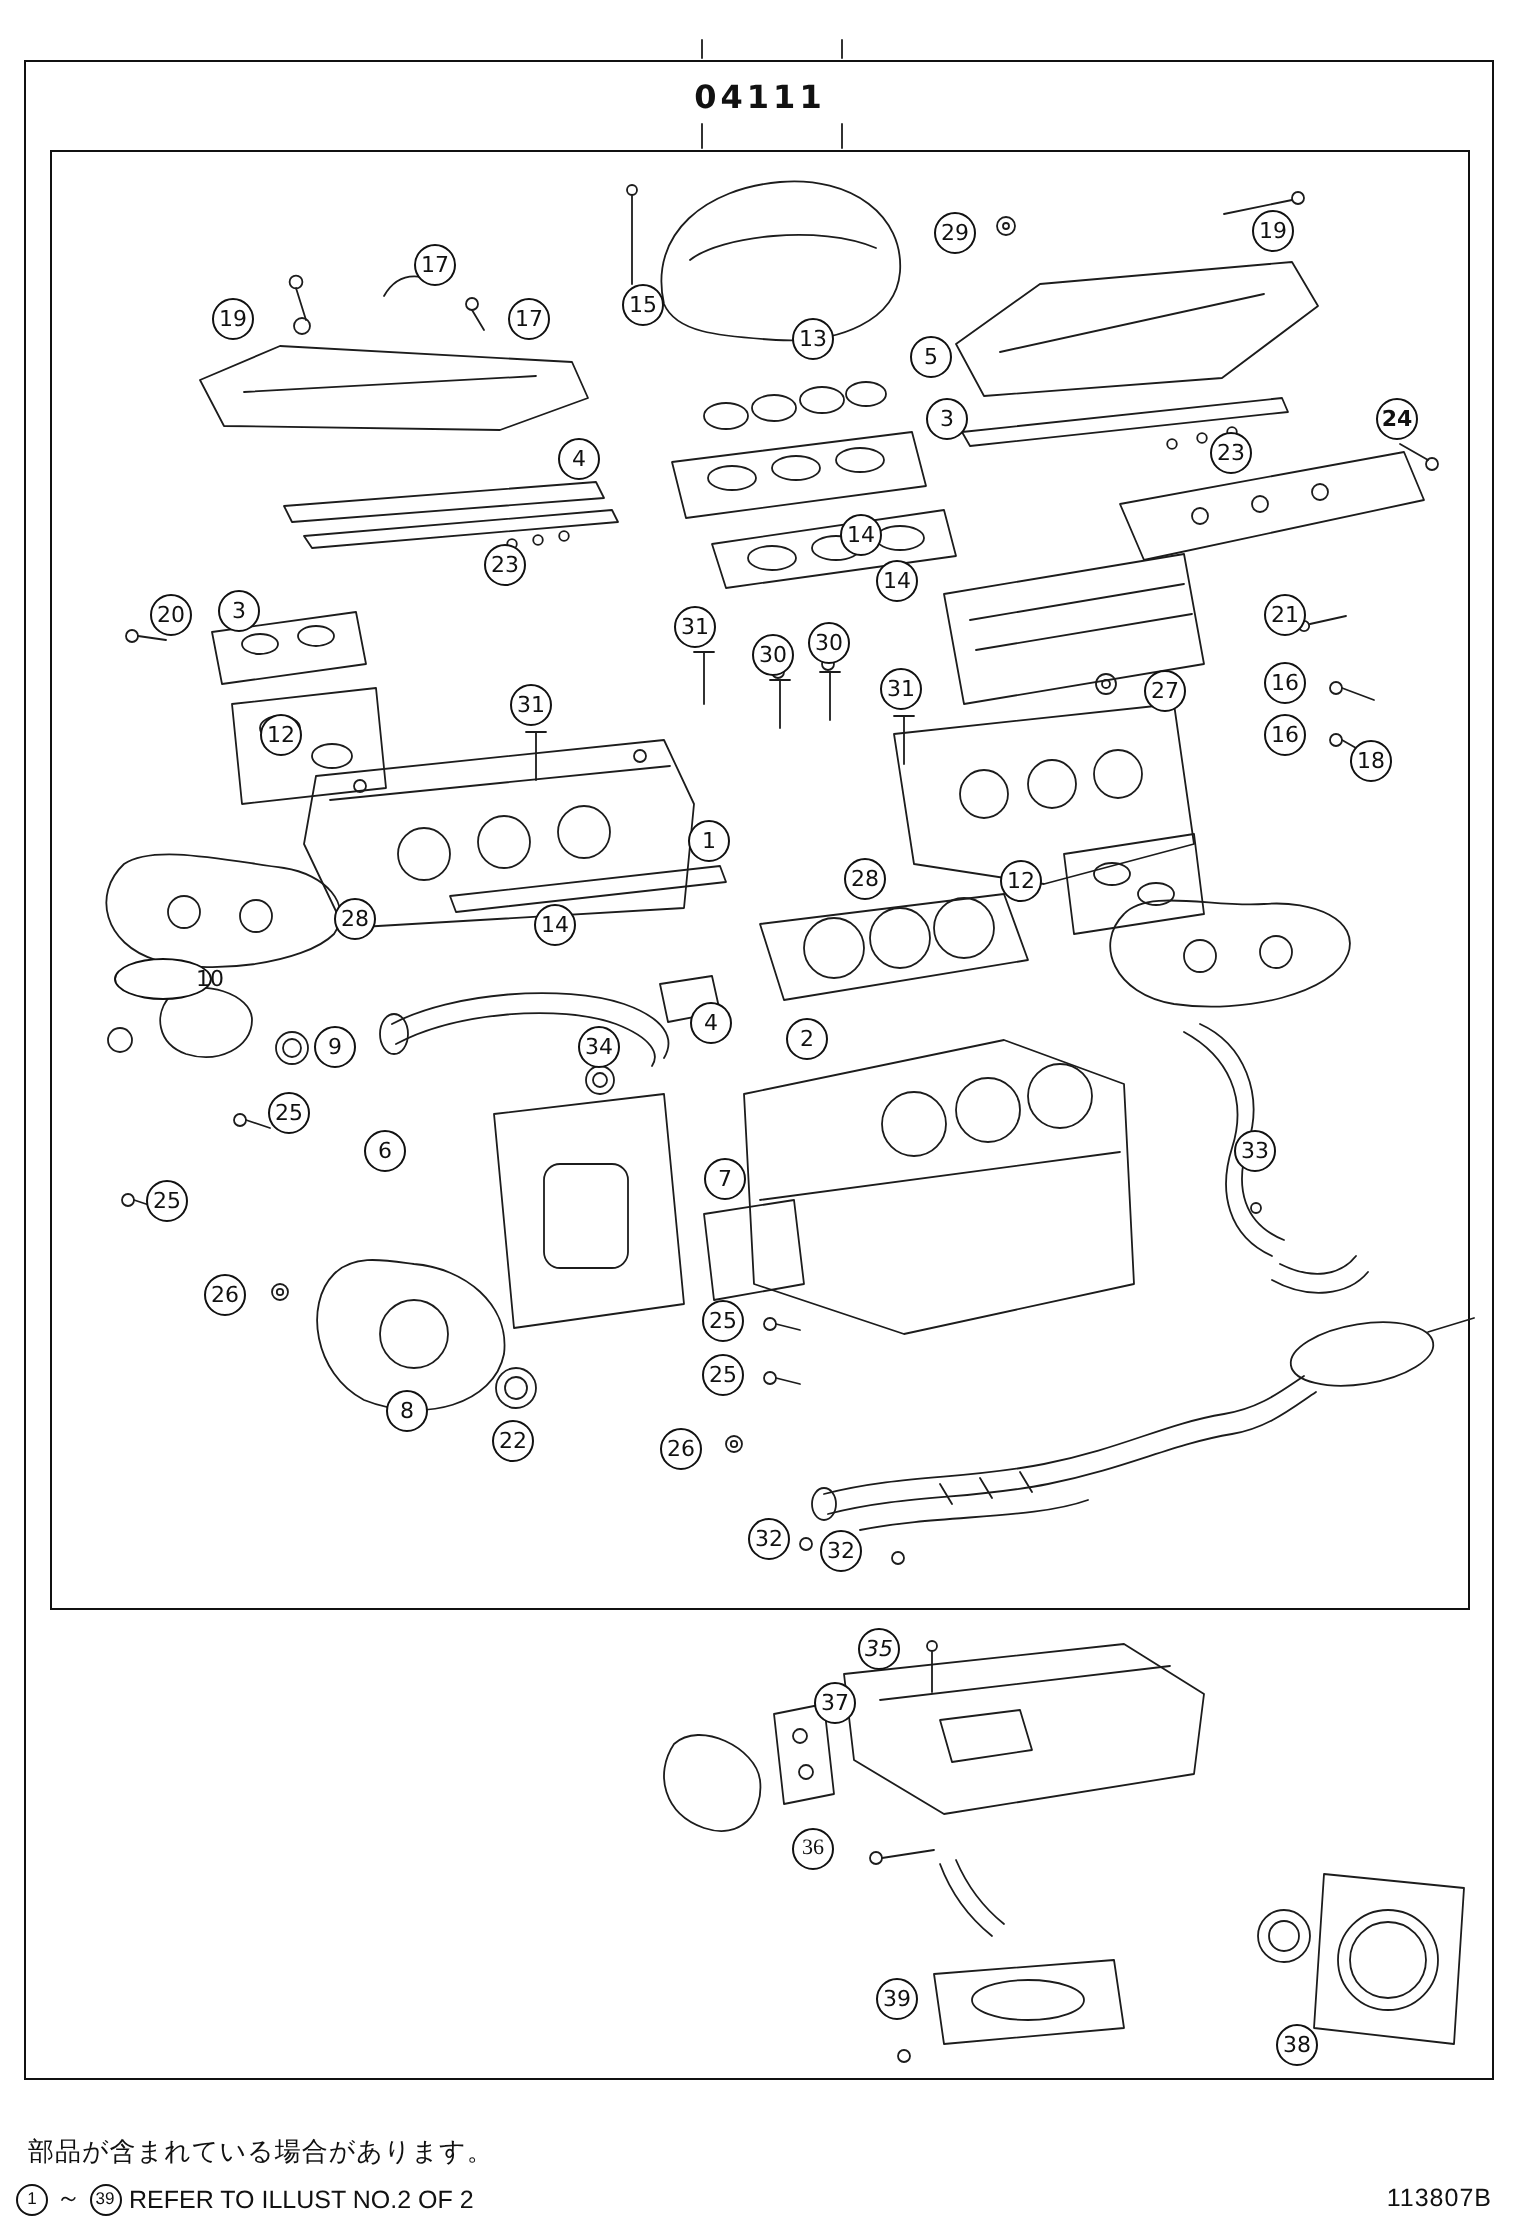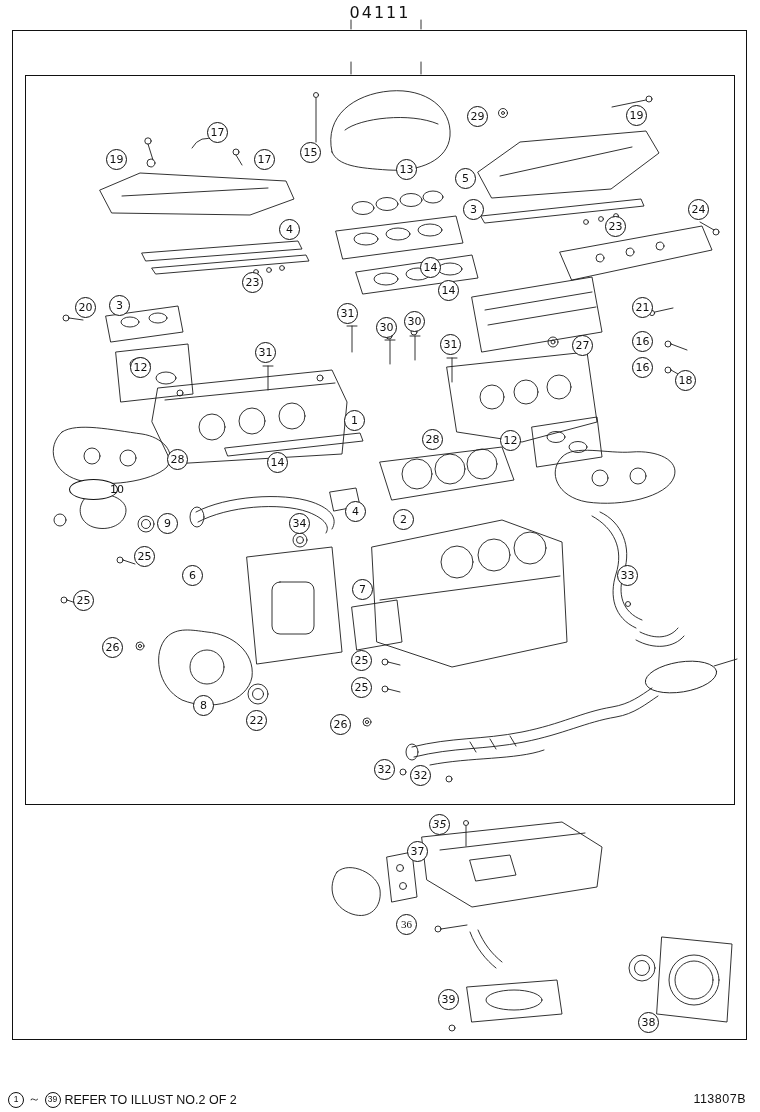--- a/index.html
+++ b/index.html
@@ -9,22 +9,23 @@
     background:#ffffff;
     font-family:"Liberation Sans","DejaVu Sans",sans-serif;
     color:#111;
     overflow:hidden;
   }
   .frame{position:absolute;border:1.5px solid #111;background:transparent;}
   .frame-outer{left:12px;top:30px;width:733px;height:1008px;}
   .frame-inner{left:25px;top:75px;width:708px;height:728px;}
   .kit-label{
     position:absolute;left:0;width:760px;text-align:center;
-    font-size:16px;font-weight:normal;letter-spacing:2px;
+    font-size:16px;font-weight:bold;letter-spacing:2px;
     font-family:"DejaVu Sans","Liberation Sans",sans-serif;
+    margin-top:36px;
   }
   .kit-label-outer{top:3px;}
   .kit-label-inner{top:45px;}
   svg.lineart{position:absolute;left:0;top:0;pointer-events:none;}
   .callout{
     position:absolute;
     width:21px;height:21px;
     margin:-11px 0 0 -11px;
     border:1.5px solid #111;
     border-radius:50%;
@@ -262,28 +263,28 @@
         <circle cx="694" cy="980" r="19"></circle>
       <circle cx="642" cy="968" r="13"></circle>
         <circle cx="642" cy="968" r="7.5"></circle>
     </g>
   </svg>
 
   <div style="position:absolute;left:0;top:0;width:760px;height:1112px;">
       <div class="callout" style="left: 218px; top: 133px;">17</div>
       <div class="callout" style="left: 117px; top: 160px;">19</div>
       <div class="callout" style="left: 265px; top: 160px;">17</div>
-      <div class="callout" style="left: 311px; top: 153px;">15</div>
+      <div class="callout" style="left: 322px; top: 153px;">15</div>
       <div class="callout" style="left: 407px; top: 170px;">13</div>
       <div class="callout" style="left: 478px; top: 117px; text-align: right;">29</div>
       <div class="callout" style="left: 637px; top: 116px;">19</div>
       <div class="callout" style="left: 466px; top: 179px;">5</div>
       <div class="callout" style="left: 474px; top: 210px;">3</div>
       <div class="callout" style="left: 616px; top: 227px;">23</div>
-      <div class="callout" style="left: 699px; top: 210px;">24</div>
+      <div class="callout" style="left: 699px; top: 210px; font-weight: bold;">24</div>
       <div class="callout" style="left: 290px; top: 230px;">4</div>
       <div class="callout" style="left: 253px; top: 283px;">23</div>
       <div class="callout" style="left: 431px; top: 268px;">14</div>
       <div class="callout" style="left: 449px; top: 291px;">14</div>
       <div class="callout" style="left: 86px; top: 308px;">20</div>
       <div class="callout" style="left: 120px; top: 306px;">3</div>
       <div class="callout" style="left: 348px; top: 314px;">31</div>
       <div class="callout" style="left: 387px; top: 328px;">30</div>
       <div class="callout" style="left: 415px; top: 322px;">30</div>
       <div class="callout" style="left: 643px; top: 308px;">21</div>
@@ -292,21 +293,21 @@
       <div class="callout" style="left: 643px; top: 368px;">16</div>
       <div class="callout" style="left: 686px; top: 381px;">18</div>
       <div class="callout" style="left: 141px; top: 368px;">12</div>
       <div class="callout" style="left: 266px; top: 353px;">31</div>
       <div class="callout" style="left: 451px; top: 345px;">31</div>
       <div class="callout" style="left: 355px; top: 421px;">1</div>
       <div class="callout" style="left: 433px; top: 440px;">28</div>
       <div class="callout" style="left: 511px; top: 441px;">12</div>
       <div class="callout" style="left: 178px; top: 460px;">28</div>
       <div class="callout" style="left: 278px; top: 463px;">14</div>
-      <div class="callout" style="left: 80px; top: 490px; padding-left: 47px;">10</div>
+      <div class="callout" style="left: 68px; top: 490px; padding-left: 47px;">10</div>
       <div class="callout" style="left: 168px; top: 524px;">9</div>
       <div class="callout" style="left: 300px; top: 524px;">34</div>
       <div class="callout" style="left: 356px; top: 512px;">4</div>
       <div class="callout" style="left: 404px; top: 520px;">2</div>
       <div class="callout" style="left: 145px; top: 557px;">25</div>
       <div class="callout" style="left: 84px; top: 601px;">25</div>
       <div class="callout" style="left: 193px; top: 576px;">6</div>
       <div class="callout" style="left: 363px; top: 590px;">7</div>
       <div class="callout" style="left: 628px; top: 576px;">33</div>
       <div class="callout" style="left: 113px; top: 648px;">26</div>
@@ -317,20 +318,21 @@
       <div class="callout" style="left: 341px; top: 725px;">26</div>
       <div class="callout" style="left: 385px; top: 770px;">32</div>
       <div class="callout" style="left: 421px; top: 776px;">32</div>
       <div class="callout" style="left: 440px; top: 825px; font-style: italic;">35</div>
       <div class="callout" style="left: 392px; top: 852px; margin-left: 15px;">37</div>
       <div class="callout" style="left: 407px; top: 925px; font-family: Liberation Serif, serif;">36</div>
       <div class="callout" style="left: 449px; top: 1000px;">39</div>
       <div class="callout" style="left: 649px; top: 1023px;">38</div>
     </div>
 
+  <div class="footer-note footer-note-2">部品が含まれている場合があります。</div>
 
   <div class="refer-line">
     <span class="mini-circle">1</span>
     <span>～</span>
     <span class="mini-circle">39</span>
     <span>REFER TO ILLUST NO.2 OF 2</span>
   </div>
 
   <div class="ref-code">113807B</div>
 

